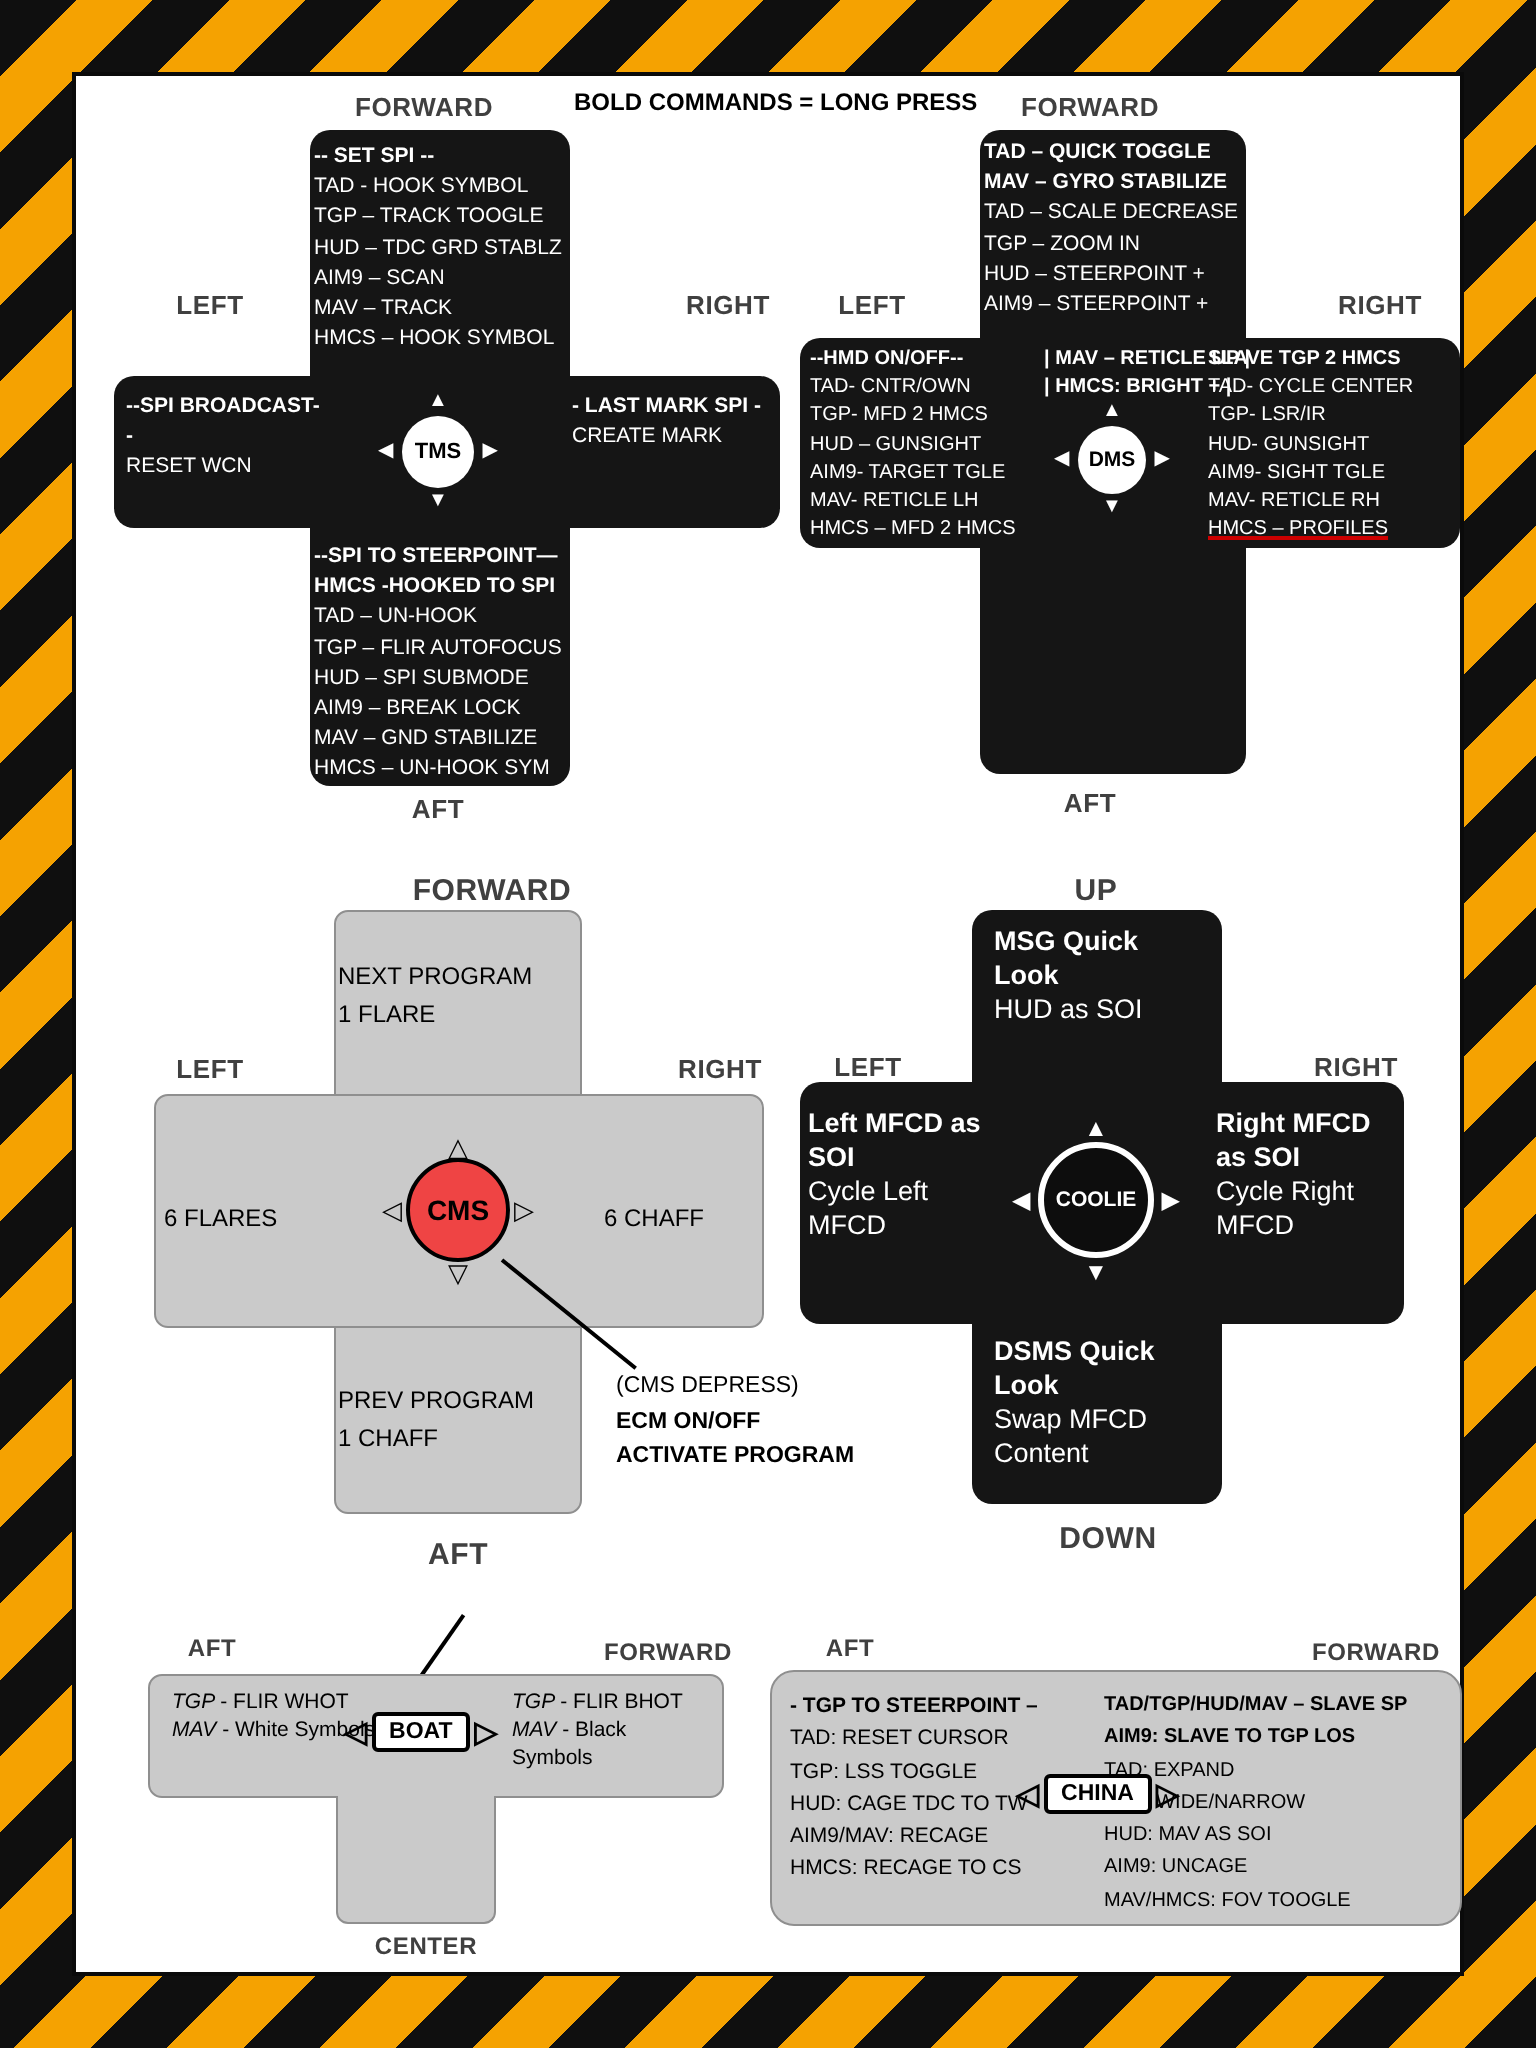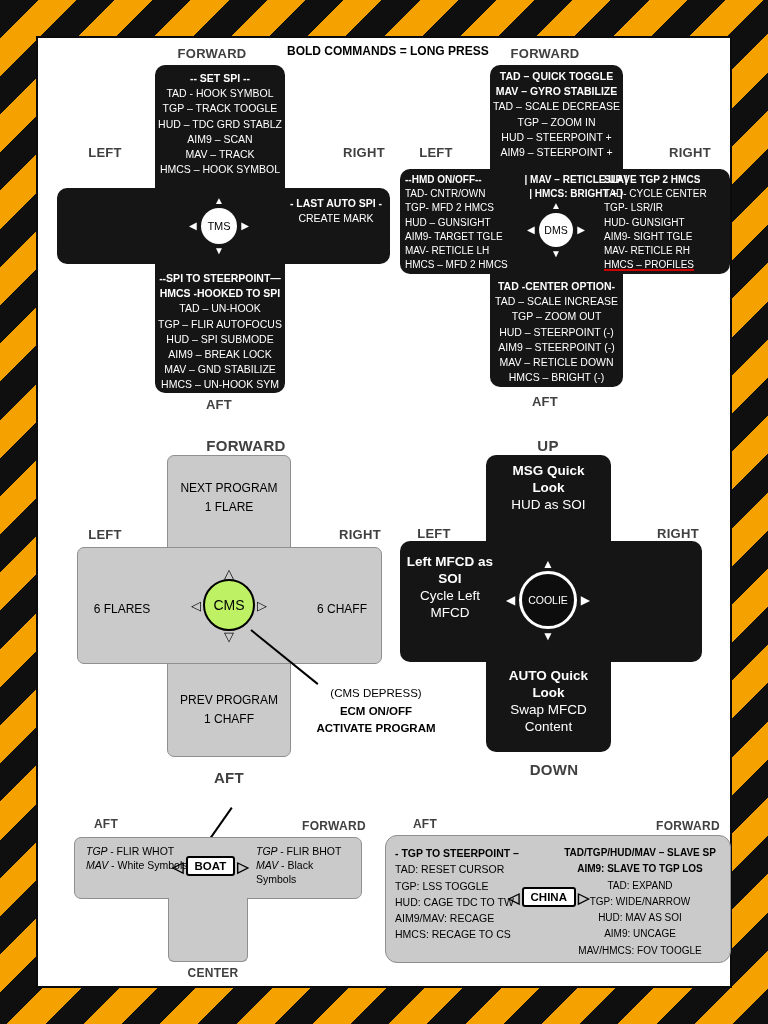--- a/index.html
+++ b/index.html
@@ -9,21 +9,21 @@
 .panel{position:absolute;left:36px;top:36px;width:696px;height:952px;background:#fff;border:2px solid #0a0a0a}
 .group{position:absolute;inset:0}
 .dir{position:absolute;font-weight:bold;color:#404040;text-align:center;font-size:13px;letter-spacing:.3px}
 .dir.lg{font-size:15px}
 .dir.sm{font-size:12px}
 .note{position:absolute;font-size:12px;color:#000;font-weight:bold}
 .bar{position:absolute;background:#151515;border-radius:10px}
 .bar.gray{background:#cacaca;border:1px solid #8f8f8f;border-radius:7px}
 .lines{position:absolute;font-size:10.5px;line-height:15.2px;color:#fff}
 .lines.blk{color:#000}
-.lines.ctr{text-align:center}
+.lines.ctr{}
 .lines .b,.lines div.b{font-weight:bold}
 .lines .u{text-decoration:underline;text-decoration-color:#c00;text-decoration-thickness:2px}
 .lines .lbl{font-style:italic}
 .lines.tight{font-size:10px;line-height:14.2px}
 .lines.big{font-size:13.5px;line-height:17px}
 .lines.fs12{font-size:12px;line-height:19px}
 .lines.fs115{font-size:11.5px;line-height:17.5px}
 .lines.sm-lines{font-size:10.5px;line-height:14px}
 .lines.china-l{font-size:10.5px;line-height:16.3px}
 .lines.china-r{font-size:10px;line-height:16.3px}
@@ -32,23 +32,23 @@
 .hub.bigtri .tri{font-size:12px}
 .hub.outline .tri{color:#000;font-size:13px}
 .tri.up{top:-1px;left:50%;transform:translateX(-50%)}
 .tri.dn{bottom:-1px;left:50%;transform:translateX(-50%)}
 .tri.lf{left:-1px;top:50%;transform:translateY(-50%)}
 .tri.rt{right:-1px;top:50%;transform:translateY(-50%)}
 .tri.up::before{content:"▲"}.tri.dn::before{content:"▼"}
 .tri.lf::before{content:"◀"}.tri.rt::before{content:"▶"}
 .hub.outline .tri.up::before{content:"△"}.hub.outline .tri.dn::before{content:"▽"}
 .hub.outline .tri.lf::before{content:"◁"}.hub.outline .tri.rt::before{content:"▷"}
-.hub-c{position:absolute;left:50%;top:50%;transform:translate(-50%,-50%);border-radius:50%;display:flex;align-items:center;justify-content:center;font-weight:normal}
+.hub-c{position:absolute;left:50%;top:50%;transform:translate(-50%,-50%);border-radius:50%;display:flex;align-items:center;justify-content:center;font-weight:bold}
 .hub-c.white{background:#fff;color:#000}
-.hub-c.ring{background:#bef264;color:#000;border:2.5px solid #000}
+.hub-c.ring{background:#ef4444;color:#000;border:2.5px solid #000}
 .hub-c.blackc{background:#0d0d0d;color:#fff;border:3px solid #fff}
 .hline{position:absolute;height:2px;background:#000;transform-origin:0 50%}
 .hhub{position:absolute;display:flex;align-items:center;gap:2px}
 .hhub .harr{font-size:15px;color:#000;line-height:1;font-weight:bold}
 .harr.l::before{content:"◁"}.harr.r::before{content:"▷"}
 .hbox{background:#fff;border:2px solid #000;border-radius:3px;font-weight:bold;font-size:11.5px;padding:2px 7px;color:#000}
 </style>
 </head>
 <body>
 
@@ -65,22 +65,26 @@
     <div class="dir" style="left:294px;top:107px;width:64px">RIGHT</div>
     <div class="lines ctr" style="left:119px;top:33px;width:126px">
         <div class="b">-- SET SPI --</div>
         <div>TAD - HOOK SYMBOL</div>
         <div>TGP – TRACK TOOGLE</div>
         <div>HUD – TDC GRD STABLZ</div>
         <div>AIM9 – SCAN</div>
         <div>MAV – TRACK</div>
         <div>HMCS – HOOK SYMBOL</div>
       </div>
+    <div class="lines" style="left:25px;top:158px;width:100px">
+        <div class="b">--SPI BROADCAST--</div>
+        <div>RESET WCN</div>
+      </div>
     <div class="lines ctr" style="left:248px;top:158px;width:100px">
-        <div class="b">- LAST AUTO SPI -</div>
+        <div class="b">- LAST MARK SPI -</div>
         <div>CREATE MARK</div>
       </div>
     <div class="lines ctr" style="left:119px;top:233px;width:126px">
         <div class="b">--SPI TO STEERPOINT—</div>
         <div class="b">HMCS -HOOKED TO SPI</div>
         <div>TAD – UN-HOOK</div>
         <div>TGP – FLIR AUTOFOCUS</div>
         <div>HUD – SPI SUBMODE</div>
         <div>AIM9 – BREAK LOCK</div>
         <div>MAV – GND STABILIZE</div>
@@ -125,29 +129,20 @@
       </div>
     <div class="lines tight" style="left:566px;top:135px;width:124px">
         <div class="b">SLAVE TGP 2 HMCS</div>
         <div>TAD- CYCLE CENTER</div>
         <div>TGP- LSR/IR</div>
         <div>HUD- GUNSIGHT</div>
         <div>AIM9- SIGHT TGLE</div>
         <div>MAV- RETICLE RH</div>
         <div class="u">HMCS – PROFILES</div>
       </div>
-    <div class="lines ctr" style="left:454px;top:241px;width:129px">
-        <div class="b">TAD -CENTER OPTION-</div>
-        <div>TAD – SCALE INCREASE</div>
-        <div>TGP – ZOOM OUT</div>
-        <div>HUD – STEERPOINT (-)</div>
-        <div>AIM9 – STEERPOINT (-)</div>
-        <div>MAV – RETICLE DOWN</div>
-        <div>HMCS – BRIGHT (-)</div>
-      </div>
     <div class="dir" style="left:477px;top:356px;width:60px">AFT</div>
     <div class="hub" style="left:490px;top:164px;width:56px;height:56px">
       <span class="tri up"></span>
       <span class="tri dn"></span>
       <span class="tri lf"></span>
       <span class="tri rt"></span>
       <div class="hub-c white" style="width:34px;height:34px;font-size:10.5px">DMS</div>
     </div>
   </div>
 
@@ -190,22 +185,26 @@
     <div class="dir" style="left:366px;top:488px;width:60px">LEFT</div>
     <div class="dir" style="left:607px;top:488px;width:66px">RIGHT</div>
     <div class="lines ctr big" style="left:366px;top:515px;width:92px">
         <div class="b">Left MFCD as SOI</div>
         <div>Cycle Left MFCD</div>
       </div>
     <div class="lines ctr big" style="left:459px;top:424px;width:103px">
         <div class="b">MSG Quick Look</div>
         <div>HUD as SOI</div>
       </div>
+    <div class="lines ctr big" style="left:570px;top:515px;width:92px">
+        <div class="b">Right MFCD as SOI</div>
+        <div>Cycle Right MFCD</div>
+      </div>
     <div class="lines ctr big" style="left:459px;top:629px;width:103px">
-        <div class="b">AUTO Quick Look</div>
+        <div class="b">DSMS Quick Look</div>
         <div>Swap MFCD Content</div>
       </div>
     <div class="dir lg" style="left:486px;top:723px;width:60px">DOWN</div>
     <div class="hub bigtri" style="left:469px;top:521px;width:82px;height:82px">
       <span class="tri up"></span>
       <span class="tri dn"></span>
       <span class="tri lf"></span>
       <span class="tri rt"></span>
       <div class="hub-c blackc" style="width:58px;height:58px;font-size:10.5px">COOLIE</div>
     </div>

